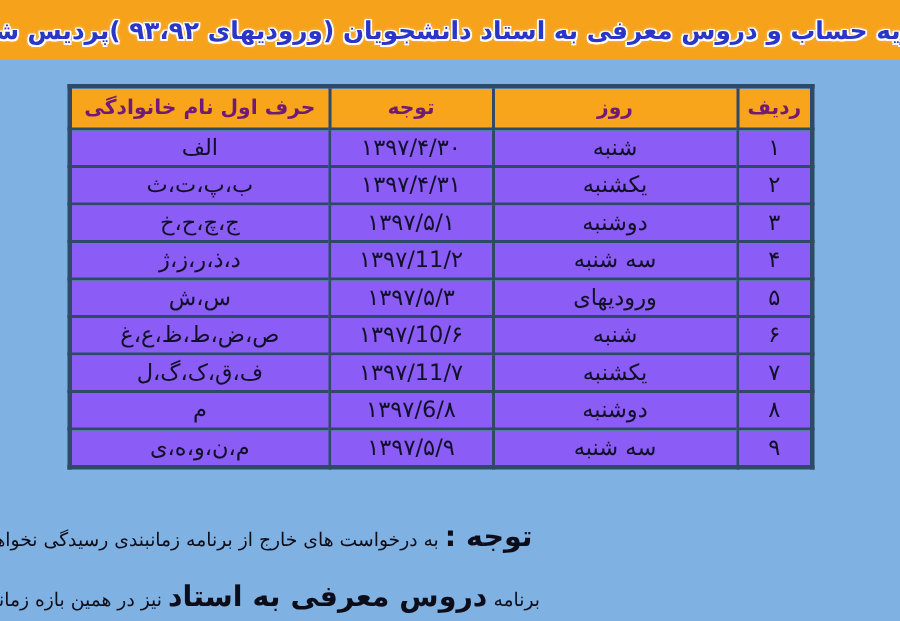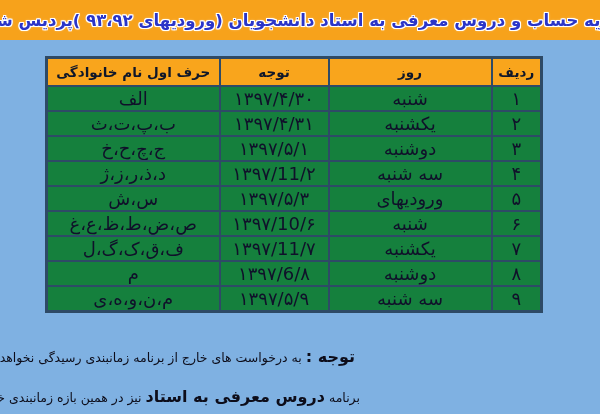--- a/index.html
+++ b/index.html
@@ -36,45 +36,45 @@
   }
   table.schedule th, table.schedule td {
     border: 2px solid #2e4a66;
     text-align: center;
     vertical-align: middle;
     padding: 0;
     overflow: hidden;
   }
   table.schedule th {
     background: #f9a51c;
-    color: #0f172a;
+    color: #701a75;
     font-weight: bold;
     font-size: 13.5px;
     height: 26px;
   }
   table.schedule td {
-    background: #15803d;
+    background: #8b5cf6;
     color: #10102a;
-    font-size: 18px;
+    font-size: 15px;
   }
   col.c-radif   { width: 50px; }
   col.c-day     { width: 163px; }
   col.c-date    { width: 109px; }
   col.c-letters { width: 173px; }
   .note {
     position: absolute;
     color: #0d0d1a;
     font-size: 12.5px;
     white-space: nowrap;
     direction: rtl;
     text-align: right;
   }
   .note-1 { top: 347px; right: 245px; }
   .note-2 { top: 387px; right: 240px; }
-  .note b { font-size: 16px; }
+  .note b { font-size: 19px; }
 </style>
 </head>
 <body>
 
 <div class="banner">
   <div class="banner-title">برنامه تسویه حساب و دروس معرفی به استاد دانشجویان (ورودیهای ۹۳،۹۲ )پردیس شهید مدرس</div>
 </div>
 
 <table class="schedule">
   <colgroup>

